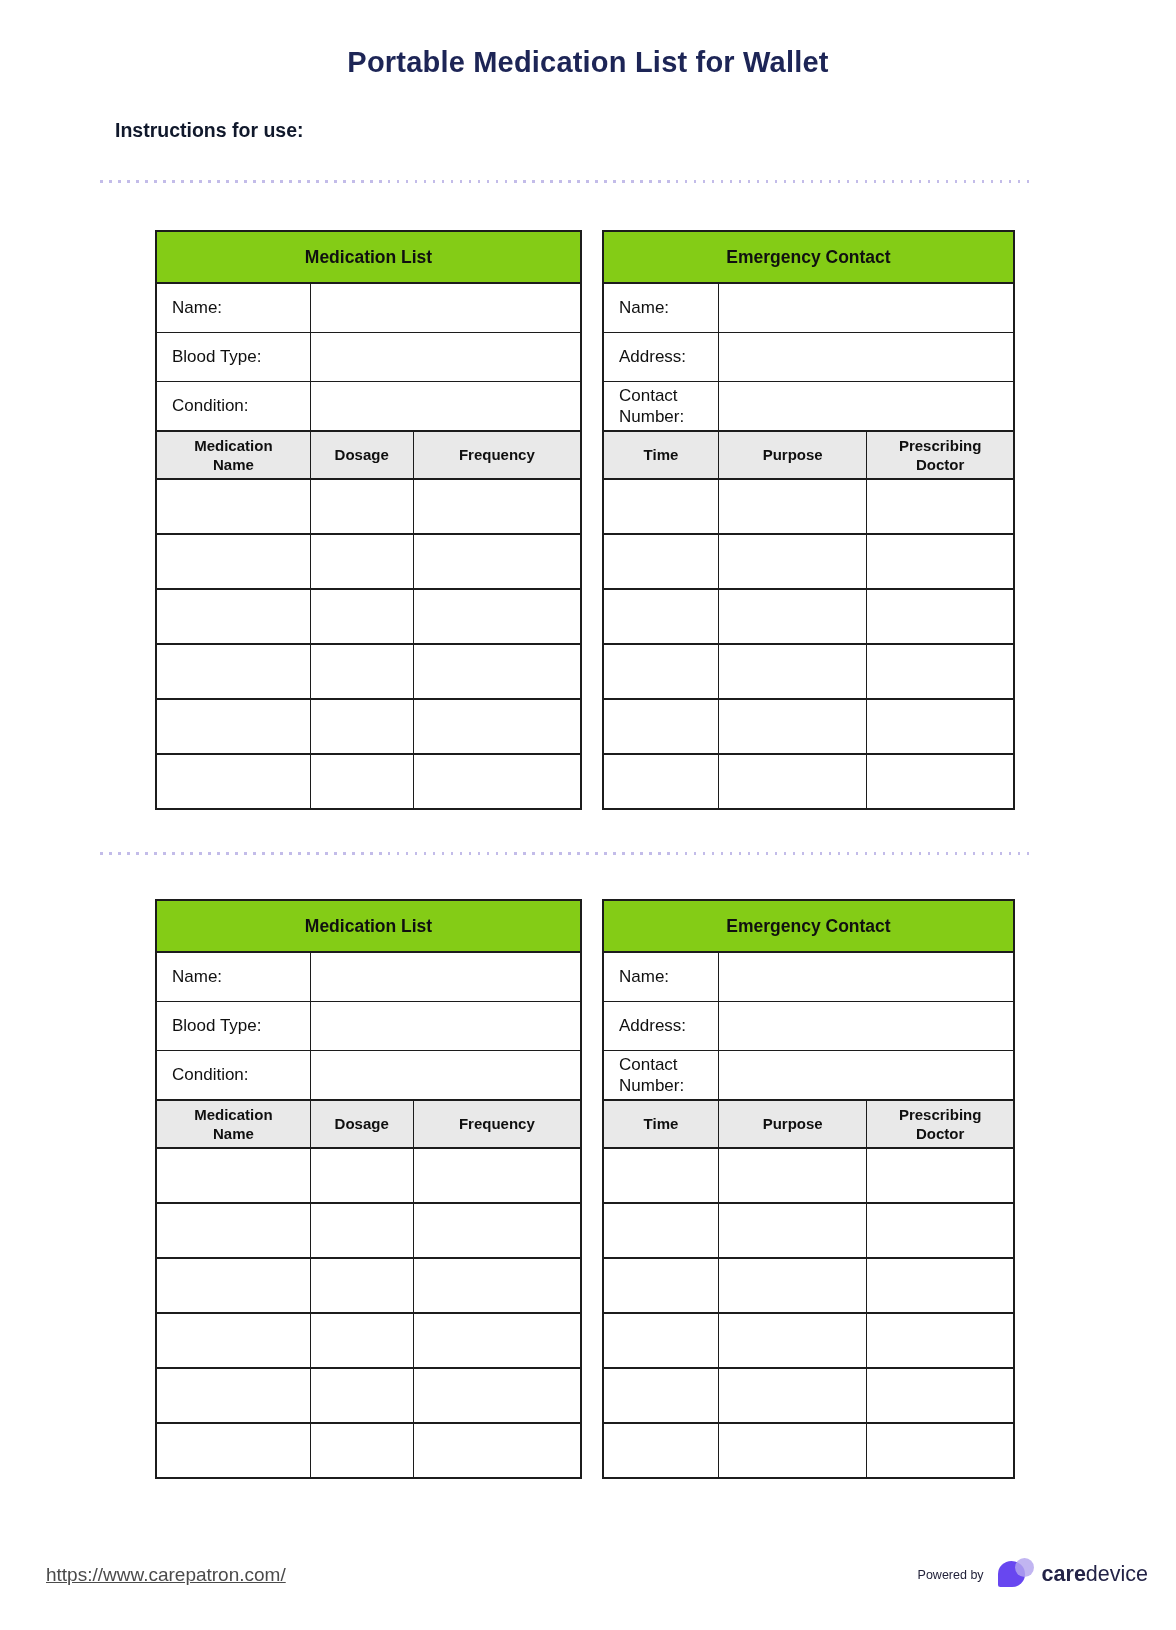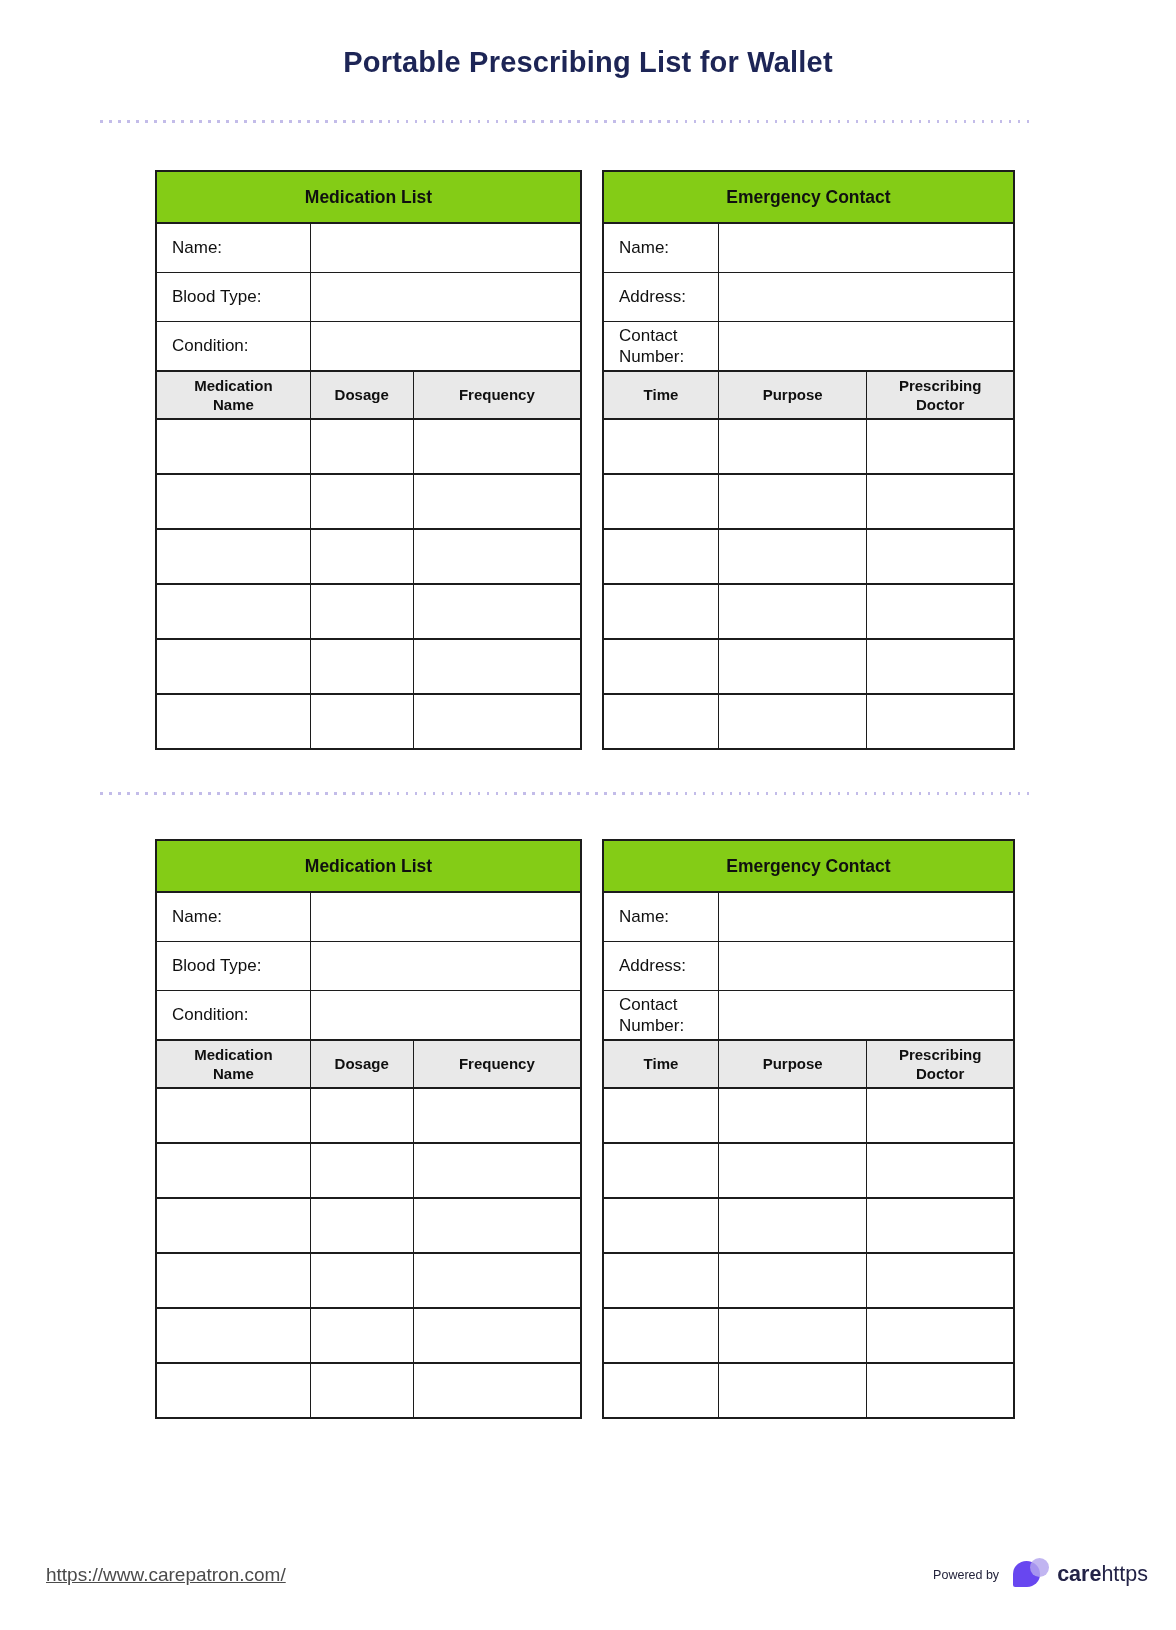--- a/index.html
+++ b/index.html
@@ -60,23 +60,24 @@
   .logo .bubble{
     position:absolute;left:17px;top:0;width:19px;height:19px;border-radius:50%;
     background:#b3a5ee;opacity:.82;
   }
   .brand{font-size:21.5px;color:#232347;position:relative;top:1px;}
   .brand .b{font-weight:bold;}
 </style>
 </head>
 <body>
 
-<div class="page-title">Portable Prescribing List for Wallet</div>
+<div class="page-title">Portable Medication List for Wallet</div>
 
 <div class="instructions">
+  <div class="ih">Instructions for use:</div>
 </div>
 
 <div class="dotted first"></div>
 
 <div class="cards s1">
 
   <table class="card med">
     <colgroup>
         <col class="c1">
         <col class="c2">
@@ -333,15 +334,15 @@
 </div>
 
 <div class="footer">
   <a class="footer-link">https://www.carepatron.com/</a>
   <div class="powered">
     <span class="powered-label">Powered by</span>
     <span class="logo">
       <span class="blob"></span>
         <span class="bubble"></span>
     </span>
-    <span class="brand"><span class="b">care</span><span>https</span></span>
+    <span class="brand"><span class="b">care</span><span>device</span></span>
   </div>
 </div>
 
 </body></html>

